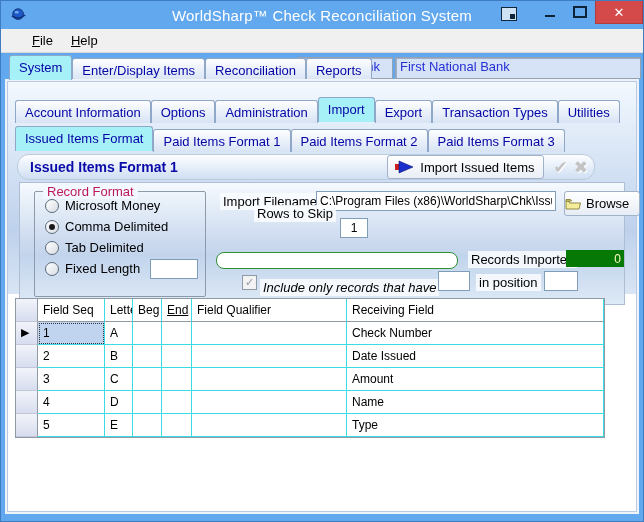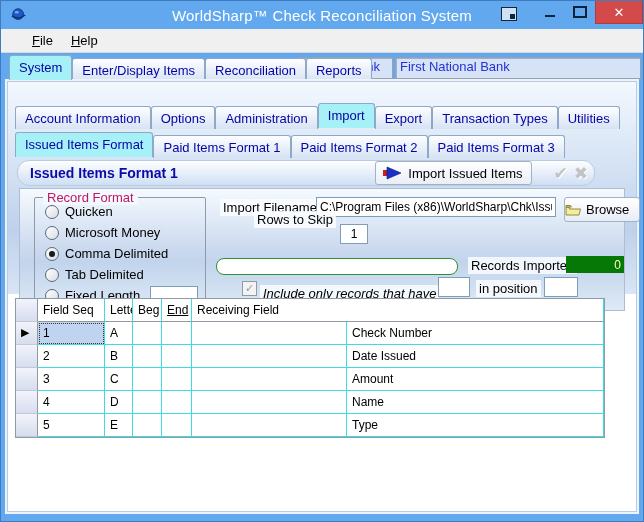--- a/index.html
+++ b/index.html
@@ -29,25 +29,25 @@
   .tab{position:relative;top:1px;border:1px solid #8fa8c8;border-bottom:none;border-radius:3px 3px 0 0;padding:4px 9px 3px 9px;background:linear-gradient(#fdfeff,#d7e3f4);color:#0404a6;font-size:13px;white-space:nowrap;cursor:default;}
   .tab.selected{background:#a6f0f8;padding-bottom:5px;top:0;z-index:2;}
 
   .bank-code,.bank-name{position:absolute;top:4px;height:18px;background:#d6e2f6;border:1px solid #94a2b4;box-shadow:inset 1px 1px 0 rgba(90,110,140,.45);color:#2531d6;font-size:13px;padding:1px 4px;line-height:16px;overflow:hidden;white-space:nowrap;}
   .bank-code{left:296px;width:86px;}
   .bank-name{left:394px;width:236px;}
 
   
   .panel{position:absolute;left:4px;right:4px;top:78px;bottom:7px;background:#ffffff;border:2px solid #eef3fa;box-shadow:0 0 0 1px #b9cbe2 inset;}
   .panel-grad{position:absolute;left:1px;right:1px;top:1px;height:212px;background:linear-gradient(#f3f8fe 0%,#dce8f7 30%,#bed1ec 70%,#d8e5f4 100%);}
-  .tabrow2{padding-top:21px;height:26px;position:relative;}
+  .tabrow2{padding-top:15px;height:26px;position:relative;}
   .tabrow3{padding-top:3px;height:26px;position:relative;}
 
   
-  .headerbar{position:relative;margin:3px 42px 0 10px;height:24px;border:1px solid #bccbde;border-radius:12px;background:linear-gradient(#fdfeff,#cfdff3);display:flex;align-items:center;gap:12px;}
+  .headerbar{position:relative;margin:3px 42px 0 10px;height:24px;border:1px solid #bccbde;border-radius:12px;background:linear-gradient(#fdfeff,#cfdff3);display:flex;align-items:center;}
   .header-title{color:#0a0aa8;font-weight:bold;font-size:14px;padding-left:12px;flex:1;}
   .btn-import{display:flex;align-items:center;gap:6px;height:22px;padding:0 8px 0 6px;background:linear-gradient(#ffffff,#e9eef6);border:1px solid #9fb2c8;border-radius:3px;font-size:13px;color:#000;cursor:default;}
   .header-icons{display:flex;align-items:center;gap:6px;margin:0 6px 0 10px;}
   .icon-ok,.icon-cancel{font-size:17px;font-weight:bold;color:#c3c3c3;text-shadow:1px 1px 0 #fff;}
 
   
   .controls-box{position:relative;margin:2px 12px 0 12px;height:121px;border:1px solid #aebdd2;background:linear-gradient(#f5fafe 0%,#cfdcf0 45%,#c2d4ec 60%,#dde9f6 100%);}
   .groupbox{position:absolute;left:14px;top:8px;width:170px;height:104px;border:1px solid #8d9aa9;border-radius:2px;}
   .groupbox-label{position:absolute;top:-8px;left:8px;background:#f2f8fd;padding:0 4px;font-size:13px;color:#be185d;}
   .radio-row{display:flex;align-items:center;margin:6px 0 0 10px;height:15px;}
@@ -151,24 +151,20 @@
         <span class="icon-cancel">✖</span>
       </div>
     </div>
 
     <div class="controls-box">
       <div class="groupbox">
         <span class="groupbox-label">Record Format</span>
         <div id="radio-group">
             <div class="radio-row">
               <span class="radio"></span>
-              <span class="radio-label">Quicken</span>
-            </div>
-            <div class="radio-row">
-              <span class="radio"></span>
               <span class="radio-label">Microsoft Money</span>
             </div>
             <div class="radio-row">
               <span class="radio checked"></span>
               <span class="radio-label">Comma Delimited</span>
             </div>
             <div class="radio-row">
               <span class="radio"></span>
               <span class="radio-label">Tab Delimited</span>
             </div>
@@ -204,20 +200,21 @@
       <input class="txt" style="left: 524px; top: 88px; width: 34px; height: 20px;" value="">
     </div>
 
     <div class="grid" id="field-grid">
         <div class="grid-row grid-head">
           <div class="sel-col"></div>
           <div class="gcell c0">Field Seq</div>
           <div class="gcell c1">Letter</div>
           <div class="gcell c2">Beg</div>
           <div class="gcell c3">End</div>
+          <div class="gcell c4">Field Qualifier</div>
           <div class="gcell c5">Receiving Field</div>
         </div>
         <div class="grid-row">
           <div class="sel-col">
             <span class="row-arrow">▶</span>
           </div>
           <div class="gcell c0 cell-selected">1</div>
           <div class="gcell c1">A</div>
           <div class="gcell c2"></div>
           <div class="gcell c3"></div>

